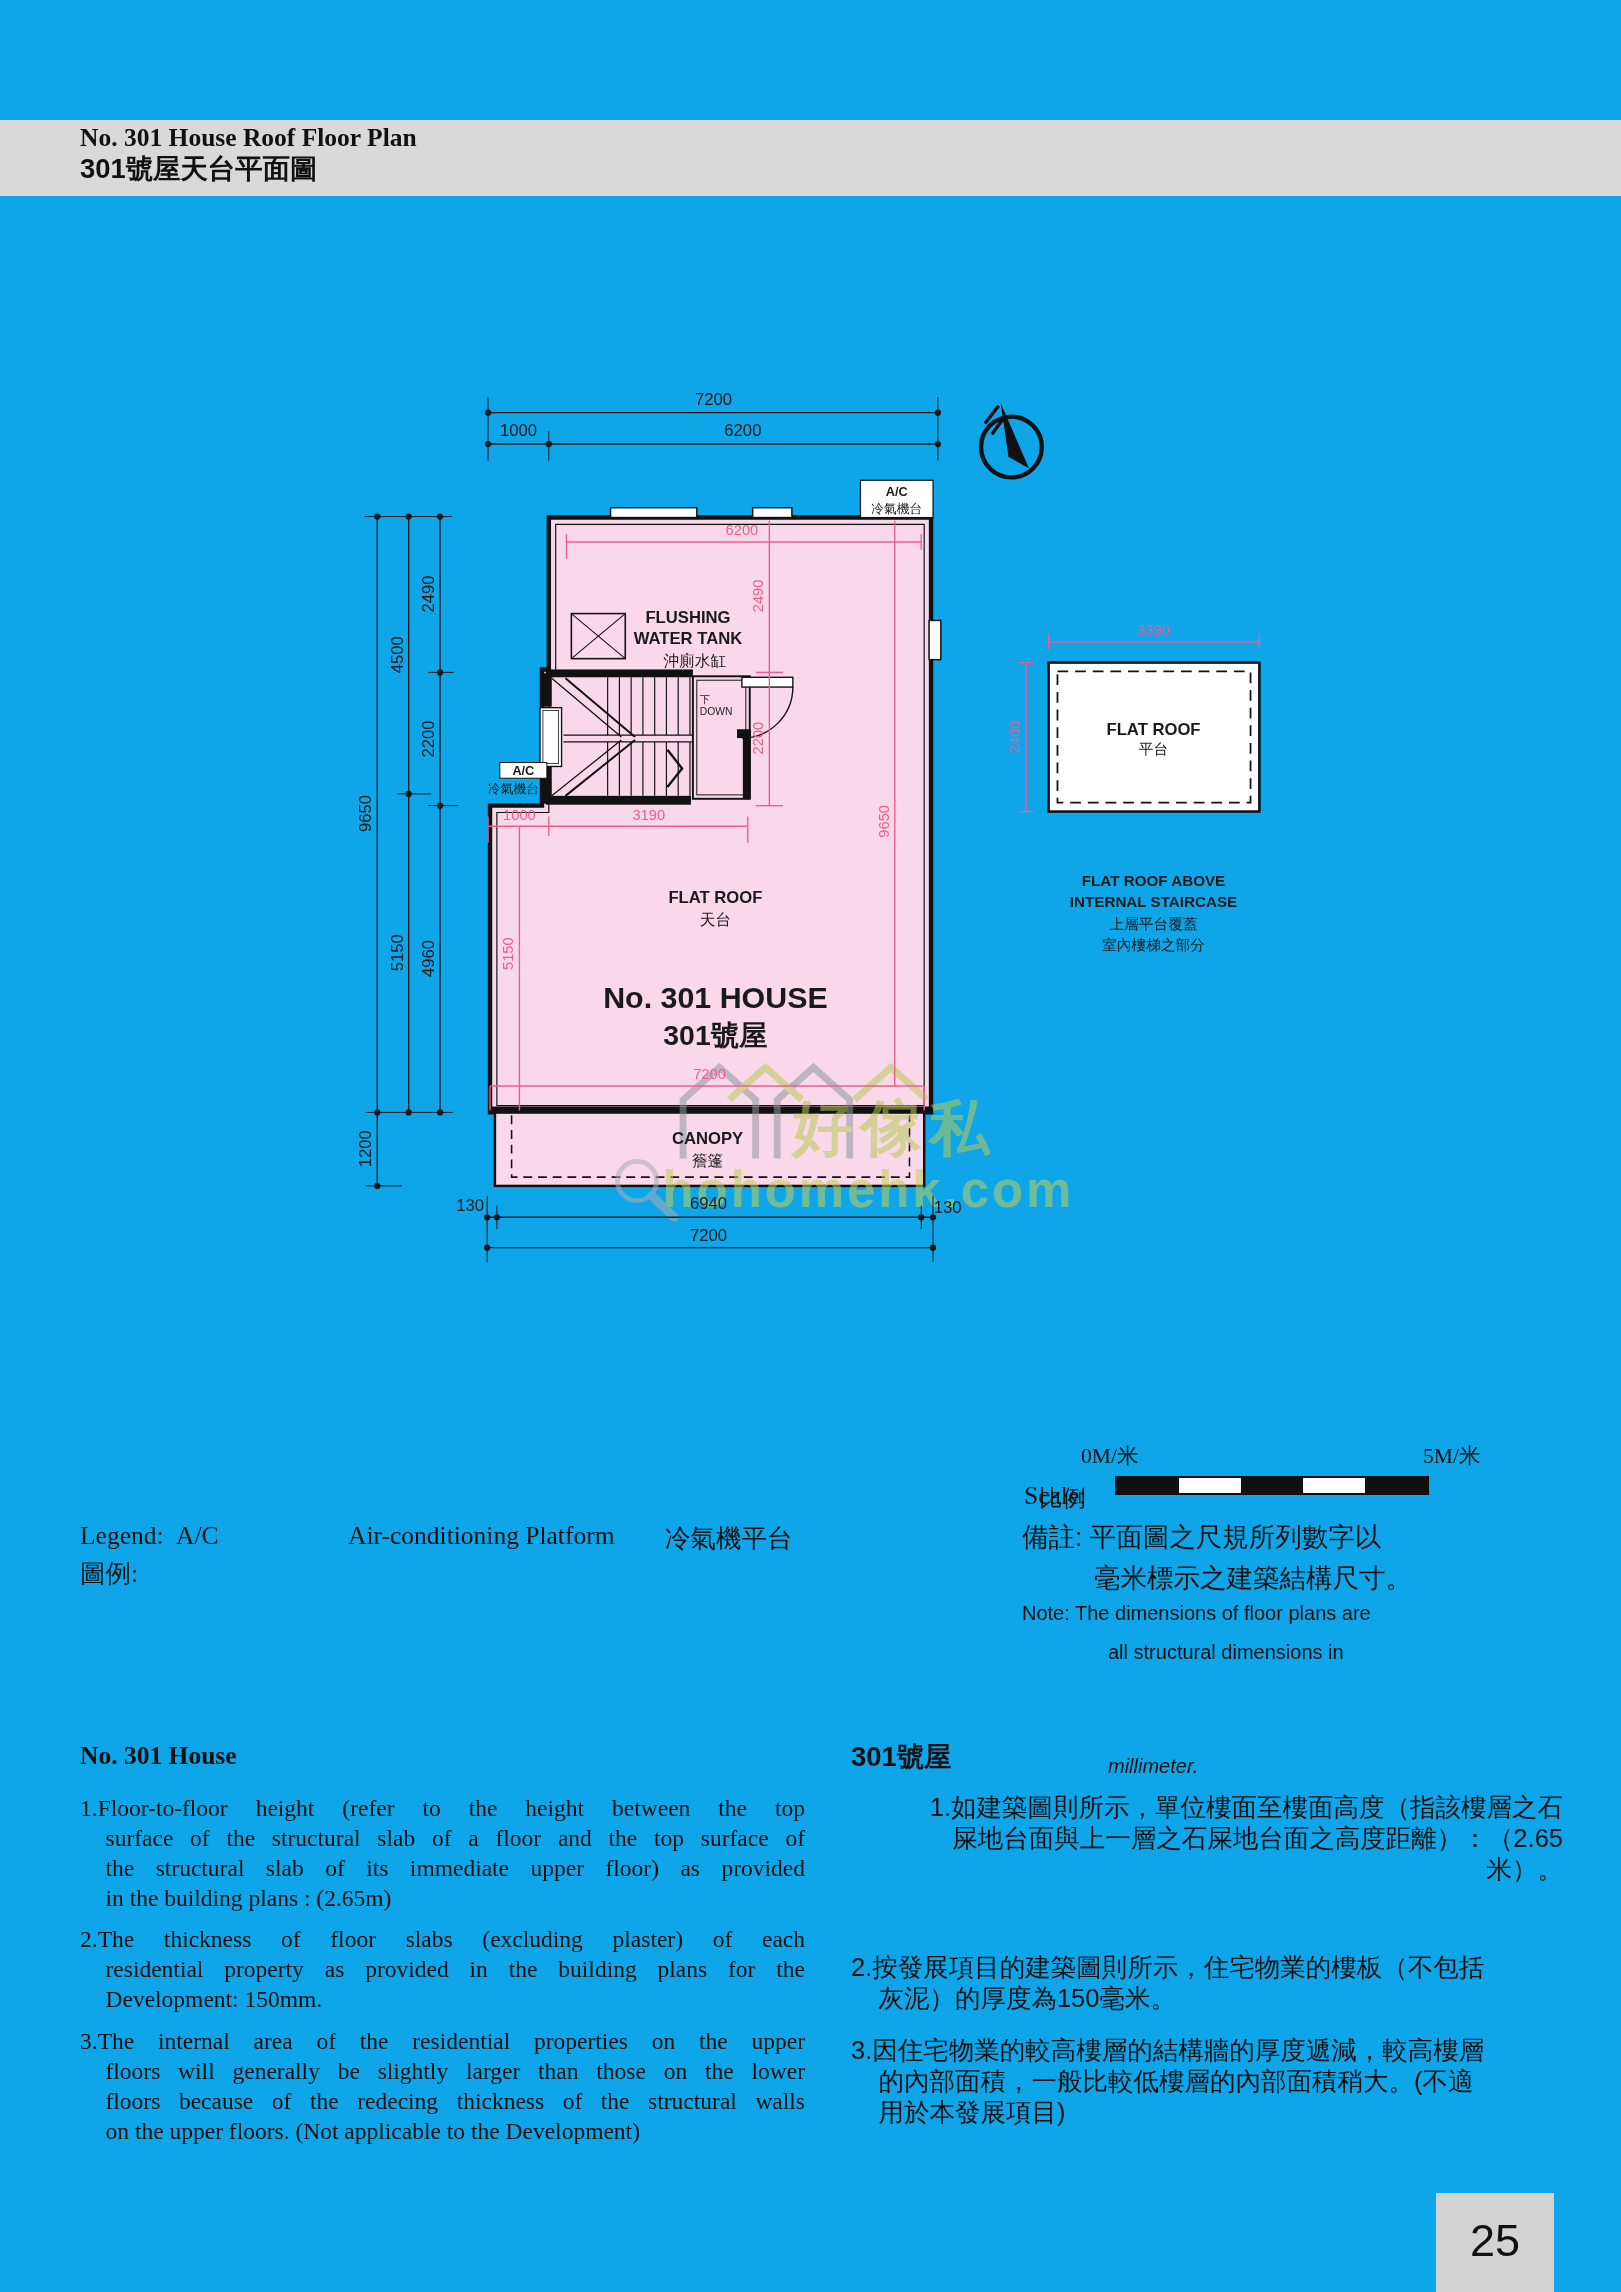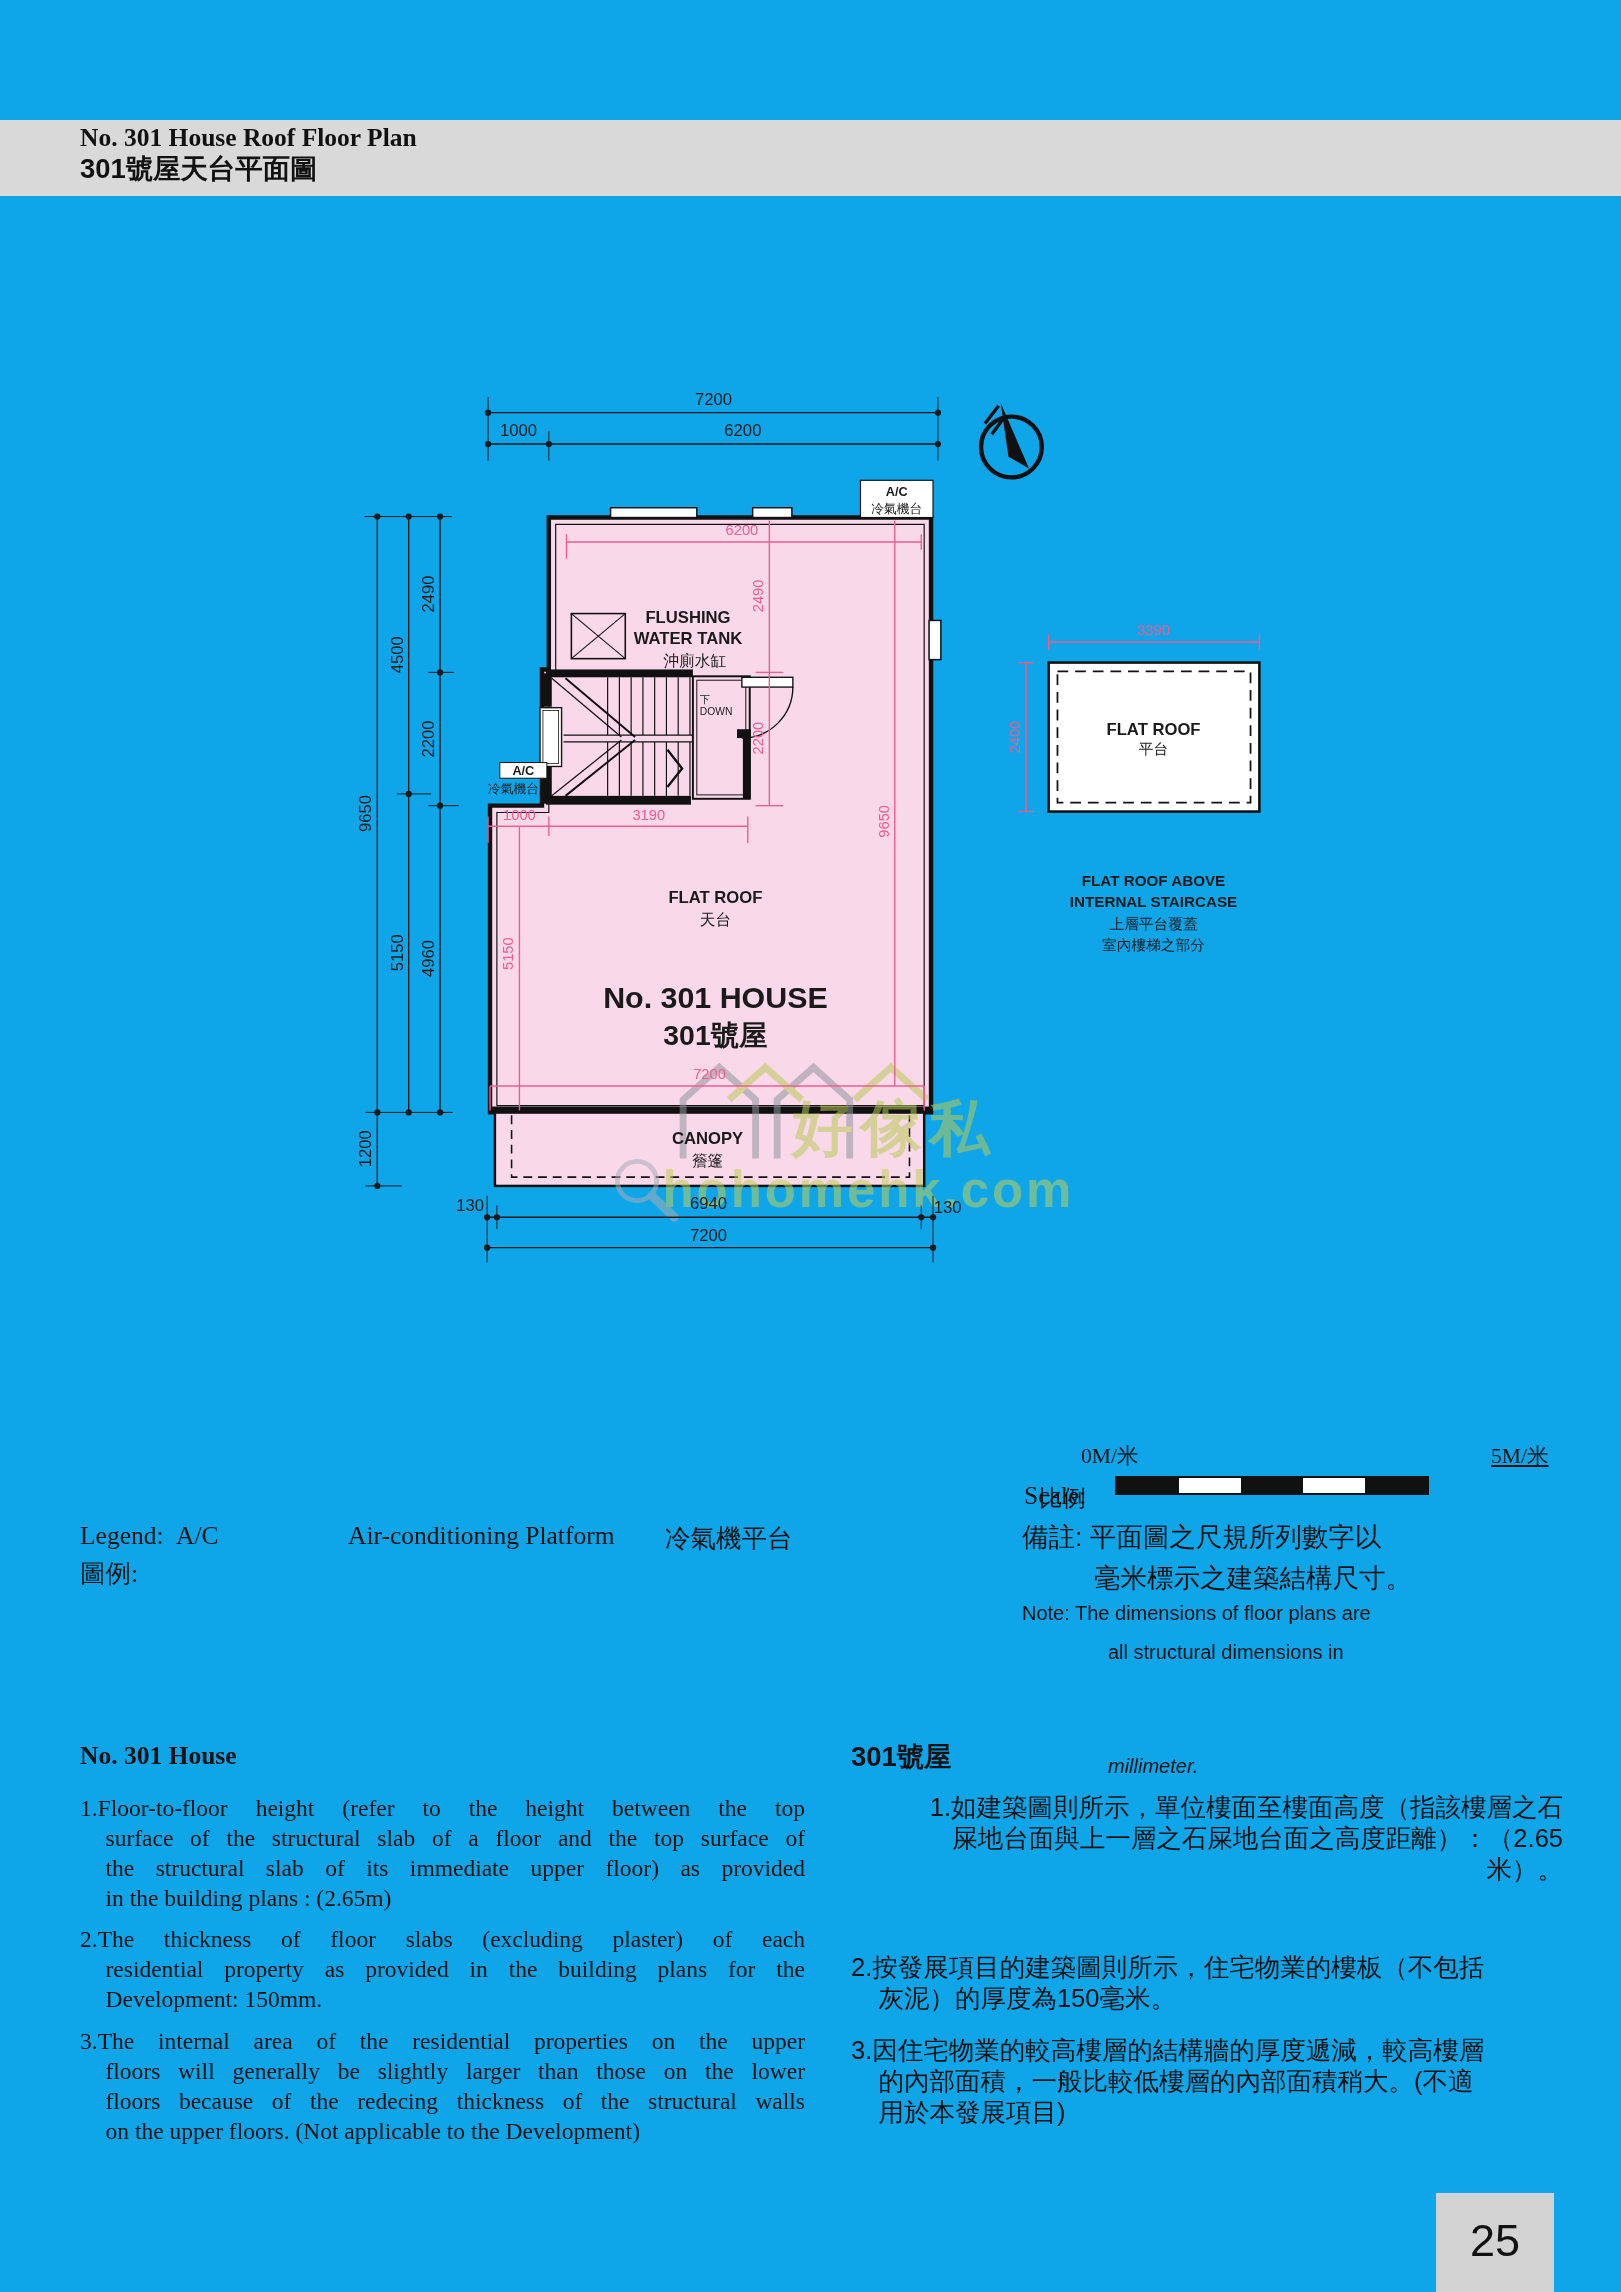--- a/index.html
+++ b/index.html
@@ -280,21 +280,21 @@
       <text class="capb" x="1177" y="904" text-anchor="middle">FLAT ROOF ABOVE</text>
       <text class="capb" x="1177" y="925" text-anchor="middle">INTERNAL STAIRCASE</text>
       <text class="caps" x="1177" y="948" text-anchor="middle">上層平台覆蓋</text>
       <text class="caps" x="1177" y="969" text-anchor="middle">室內樓梯之部分</text>
     </g>
   </svg>
 
   <div class="abs serif26" style="left:1024px;top:1449px;margin-top:32px;">Scale:</div>
   <div class="abs" style="left:1024px;top:1482px;font-size:23.5px;margin-left:15px;">比例</div>
   <div class="abs serif22" style="left:1081px;top:1441px;">0M/米</div>
-  <div class="abs serif22" style="left:1491px;top:1441px;text-decoration:underline;">5M/米</div>
+  <div class="abs serif22" style="left:1423px;top:1441px;">5M/米</div>
   <div class="scalebar">
     <span class="sb-b"></span>
     <span class="sb-w"></span>
     <span class="sb-b"></span>
     <span class="sb-w"></span>
     <span class="sb-b"></span>
   </div>
 
   <div class="abs serif26" style="left:80px;top:1521px;">Legend:</div>
   <div class="abs" style="left:80px;top:1556px;font-size:25.5px;">圖例:</div>

